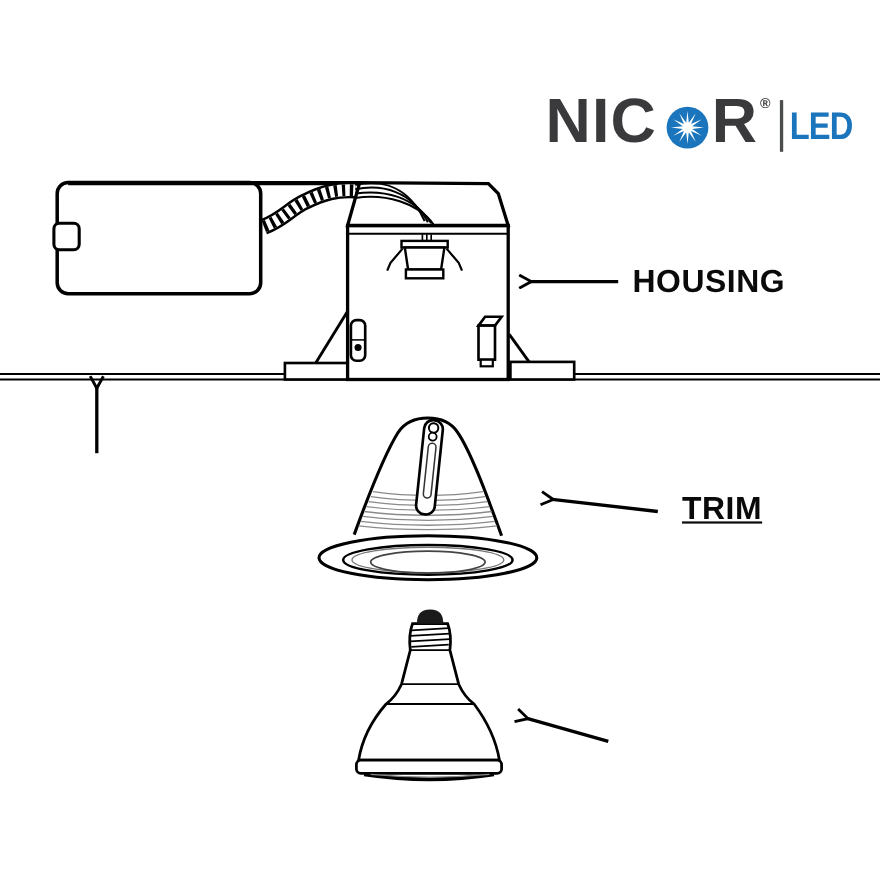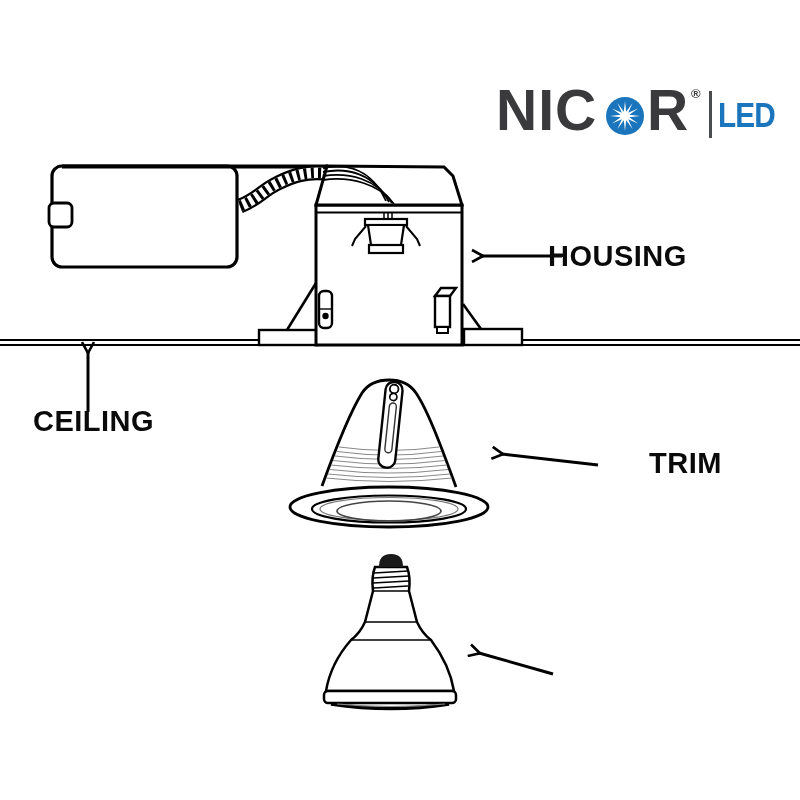--- a/index.html
+++ b/index.html
@@ -158,17 +158,16 @@
       <svg width="38" height="38" viewBox="0 0 38 38">
         <polygon fill="#ffffff" points="34,19 23.3,20.2 32,26.5 22.2,22.2 26.5,32 20.2,23.3 19,34 17.8,23.3 11.5,32 15.8,22.2 6,26.5 14.7,20.2 4,19 14.7,17.8 6,11.5 15.8,15.8 11.5,6 17.8,14.7 19,4 20.2,14.7 26.5,6 22.2,15.8 32,11.5 23.3,17.8"></polygon>
       </svg>
     </span>
     <span class="logo-piece logo-r">R</span>
     <span class="logo-piece logo-reg">®</span>
     <span class="logo-piece logo-div"></span>
     <span class="logo-piece logo-led">LED</span>
   </div>
 
-  <div class="lbl" style="left:548px;top:240px;">HOUSING</div>
-  <div class="lbl" style="left:33px;top:405px;">CEILING</div>
-  <div class="lbl" style="left:649px;top:447px;">TRIM</div>
+  <div class="lbl" style="left:575px;top:240px;">HOUSING</div>
+  <div class="lbl" style="left:620px;top:447px;text-decoration:underline;">TRIM</div>
 
 </div>
 
 </body></html>

